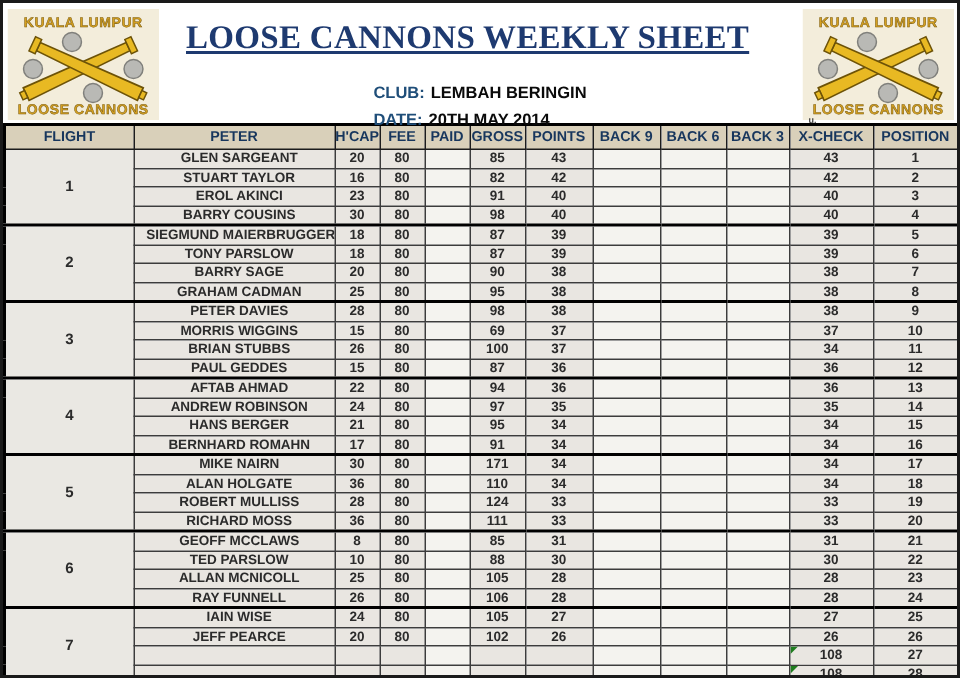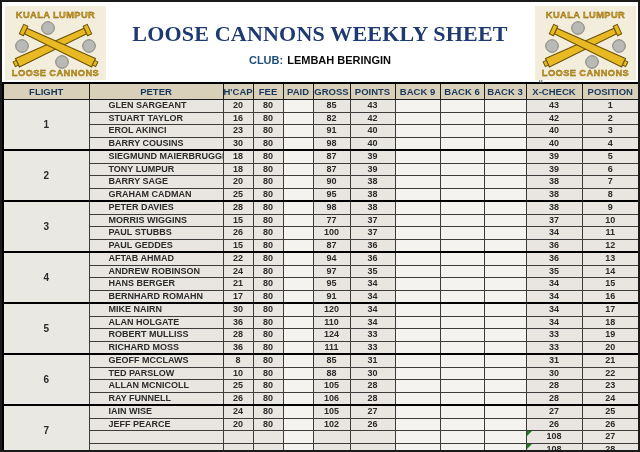--- a/index.html
+++ b/index.html
@@ -9,22 +9,22 @@
     width:640px; height:452px; background:#ffffff;
     border:2px solid #1a1a1a; overflow:hidden; position:relative;
   }
   
   .header-area { height:80px; display:flex; align-items:center; }
   .logo-box { width:101px; height:74px; flex:0 0 101px; margin:2px 2px 0 3px; position:relative; }
   .logo-box svg { width:100%; height:100%; display:block; }
   .logo-caption { position:absolute; bottom:-4px; left:4px; font-size:6px; font-weight:bold; color:#444; line-height:6px; }
   .head-center { flex:1 1 auto; padding-top:1px; }
   .page-title {
-    text-align:center; font-family:"Liberation Serif", serif; font-weight:bold;
-    font-size:22px; line-height:24px; color:#1e3a70; letter-spacing:0.2px; margin:5px;
+    text-align:left; font-family:"Liberation Serif", serif; font-weight:bold;
+    font-size:22px; line-height:24px; color:#1e3a70; letter-spacing:0.2px; margin:16px;text-decoration:underline;
   }
   .info-row { display:flex; justify-content:center; gap:58px; margin-top:1px; }
   .info-line { font-size:11px; font-weight:bold; line-height:18px; white-space:nowrap; }
   .info-label { color:#1f4e79; margin-right:4px; }
   .info-value { color:#0a0a0a; }
   
   table.score { border-collapse:collapse; table-layout:fixed; width:636px; margin:0 auto; border:2px solid #000; }
   col.c-flight { width:86px; }  col.c-name { width:134px; }
   col.c-hcap  { width:30px; }   col.c-fee  { width:30px; }
   col.c-paid  { width:30px; }   col.c-gross{ width:37px; }
@@ -34,21 +34,21 @@
   th {
     background:#d9d0ba; color:#17365d; font-size:9.5px; font-weight:bold;
     border:1px solid #1c1c1c; height:15px; line-height:15px; padding:0; overflow:hidden; white-space:nowrap;
   }
   td {
     font-size:9px; font-weight:bold; color:#2b2b2b; border:1px solid #3c3c3c;
     height:11.5px; line-height:11.5px; padding:0 1px; text-align:center;
     background:#e9e6e1; overflow:hidden; white-space:nowrap;
   }
   td.light { background:#f4f3ef; }
-  td.name-cell { text-align:left; padding-left:19px; }
+  td.name-cell { text-align:center; padding-left:8px; }
   td.flight-cell { font-size:10px; background:#eae8e3; }
   tr.group-start td { border-top:2px solid #000; }
   td.flagged { position:relative; }
   td.flagged::before {
     content:""; position:absolute; left:0; top:0; width:0; height:0;
     border-top:5px solid #1e7d1e; border-right:5px solid transparent;
   }
 </style>
 </head>
 <body>
@@ -78,20 +78,23 @@
         <text x="50.5" y="70" text-anchor="middle" font-size="9.3" font-weight="bold" fill="#d5a021" stroke="#7a5c10" stroke-width="0.35" letter-spacing="0.4">LOOSE CANNONS</text>
       </svg>
     </div>
 
     <div class="head-center">
       <div class="page-title">LOOSE CANNONS WEEKLY SHEET</div>
       <div class="info-row">
         <div class="info-col">
           <div class="info-line">
             <span class="info-label">CLUB:</span><span class="info-value">LEMBAH BERINGIN</span>
+          </div>
+          <div class="info-line">
+            <span class="info-label">DATE:</span><span class="info-value">20TH MAY 2014</span>
           </div>
         </div>
       </div>
     </div>
 
     <div class="logo-box">
       <svg viewBox="0 0 101 74">
         <rect x="0" y="0" width="101" height="74" fill="#f3eddb"></rect>
         <text x="50.5" y="12" text-anchor="middle" font-size="9.3" font-weight="bold" fill="#d5a021" stroke="#7a5c10" stroke-width="0.35" letter-spacing="0.4">KUALA LUMPUR</text>
         <circle cx="17" cy="40" r="6.3" fill="#b9b9b5" stroke="#80807c" stroke-width="1"></circle>
@@ -207,21 +210,21 @@
           <td class="light"></td>
           <td>87</td>
           <td>39</td>
           <td class="light"></td>
           <td class="light"></td>
           <td class="light"></td>
           <td>39</td>
           <td>5</td>
         </tr>
         <tr>
-          <td class="name-cell">TONY LUMPUR</td>
+          <td class="name-cell">TONY PARSLOW</td>
           <td>18</td>
           <td>80</td>
           <td class="light"></td>
           <td>87</td>
           <td>39</td>
           <td class="light"></td>
           <td class="light"></td>
           <td class="light"></td>
           <td>39</td>
           <td>6</td>
@@ -264,30 +267,30 @@
           <td class="light"></td>
           <td class="light"></td>
           <td>38</td>
           <td>9</td>
         </tr>
         <tr>
           <td class="name-cell">MORRIS WIGGINS</td>
           <td>15</td>
           <td>80</td>
           <td class="light"></td>
-          <td>77</td>
+          <td>69</td>
           <td>37</td>
           <td class="light"></td>
           <td class="light"></td>
           <td class="light"></td>
           <td>37</td>
           <td>10</td>
         </tr>
         <tr>
-          <td class="name-cell">PAUL STUBBS</td>
+          <td class="name-cell">BRIAN STUBBS</td>
           <td>26</td>
           <td>80</td>
           <td class="light"></td>
           <td>100</td>
           <td>37</td>
           <td class="light"></td>
           <td class="light"></td>
           <td class="light"></td>
           <td>34</td>
           <td>11</td>
@@ -357,21 +360,21 @@
           <td class="light"></td>
           <td>34</td>
           <td>16</td>
         </tr>
         <tr class="group-start">
           <td class="flight-cell" rowspan="4">5</td>
           <td class="name-cell">MIKE NAIRN</td>
           <td>30</td>
           <td>80</td>
           <td class="light"></td>
-          <td>120</td>
+          <td>171</td>
           <td>34</td>
           <td class="light"></td>
           <td class="light"></td>
           <td class="light"></td>
           <td>34</td>
           <td>17</td>
         </tr>
         <tr>
           <td class="name-cell">ALAN HOLGATE</td>
           <td>36</td>

